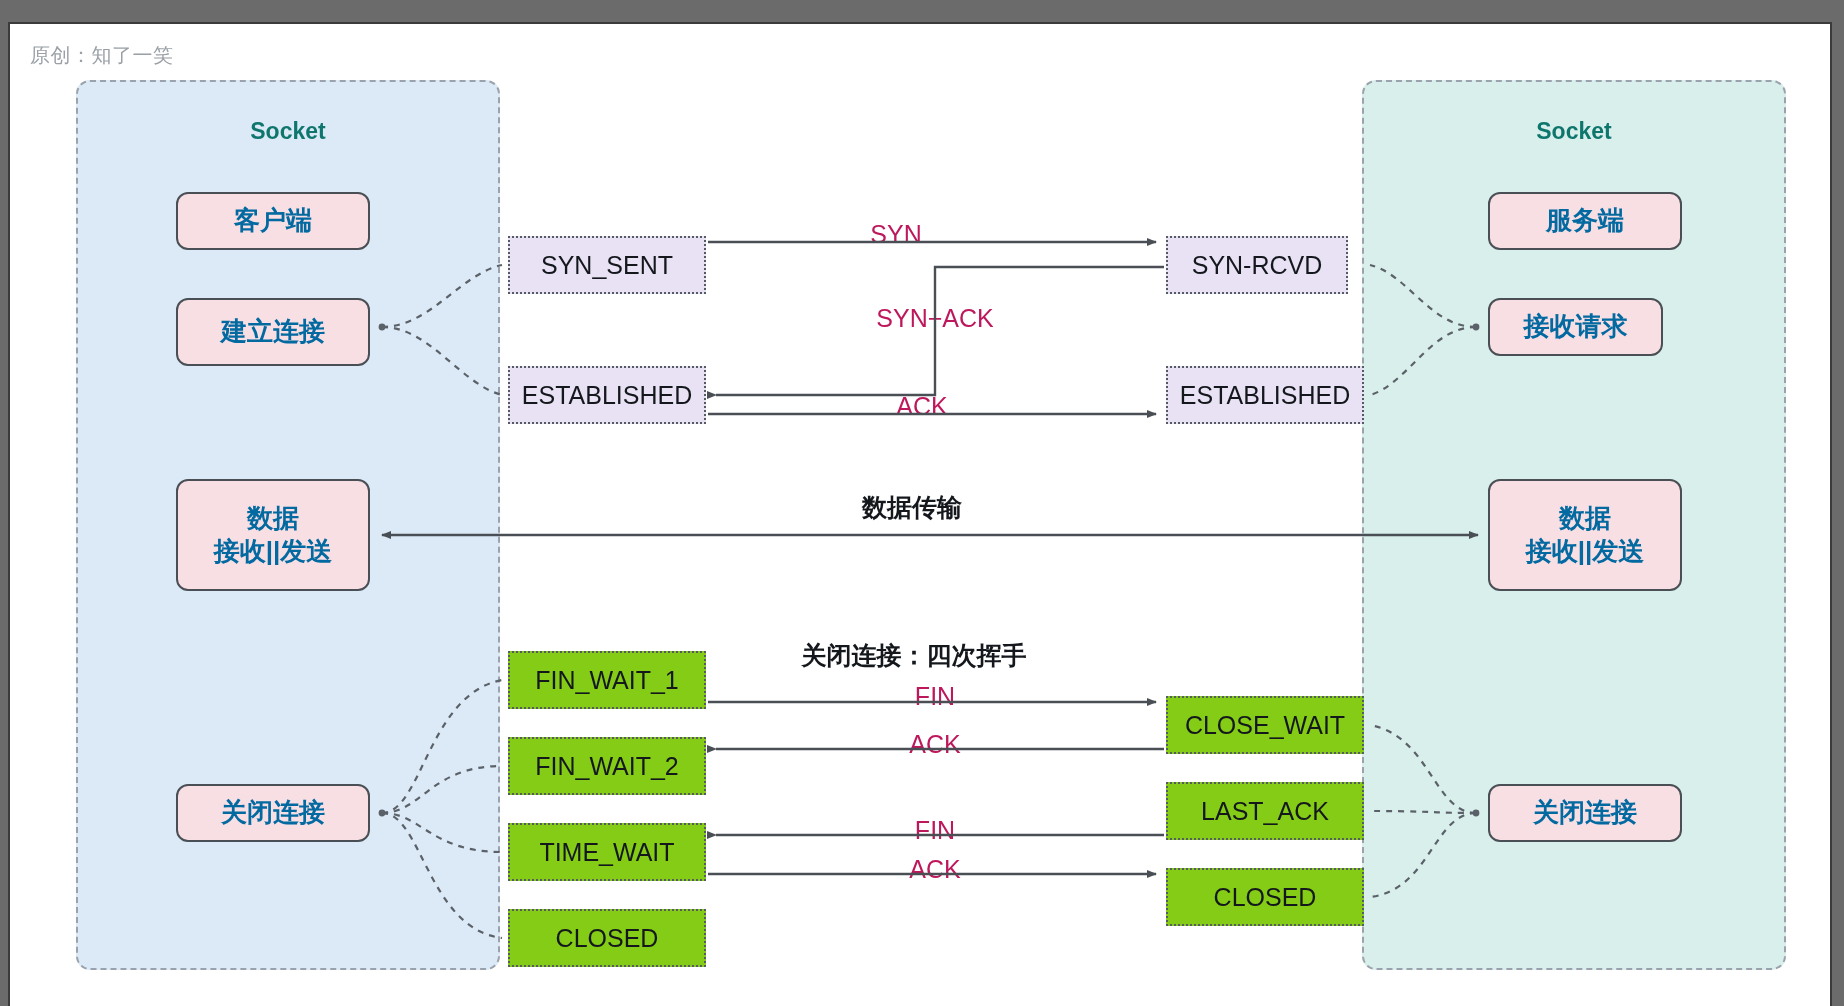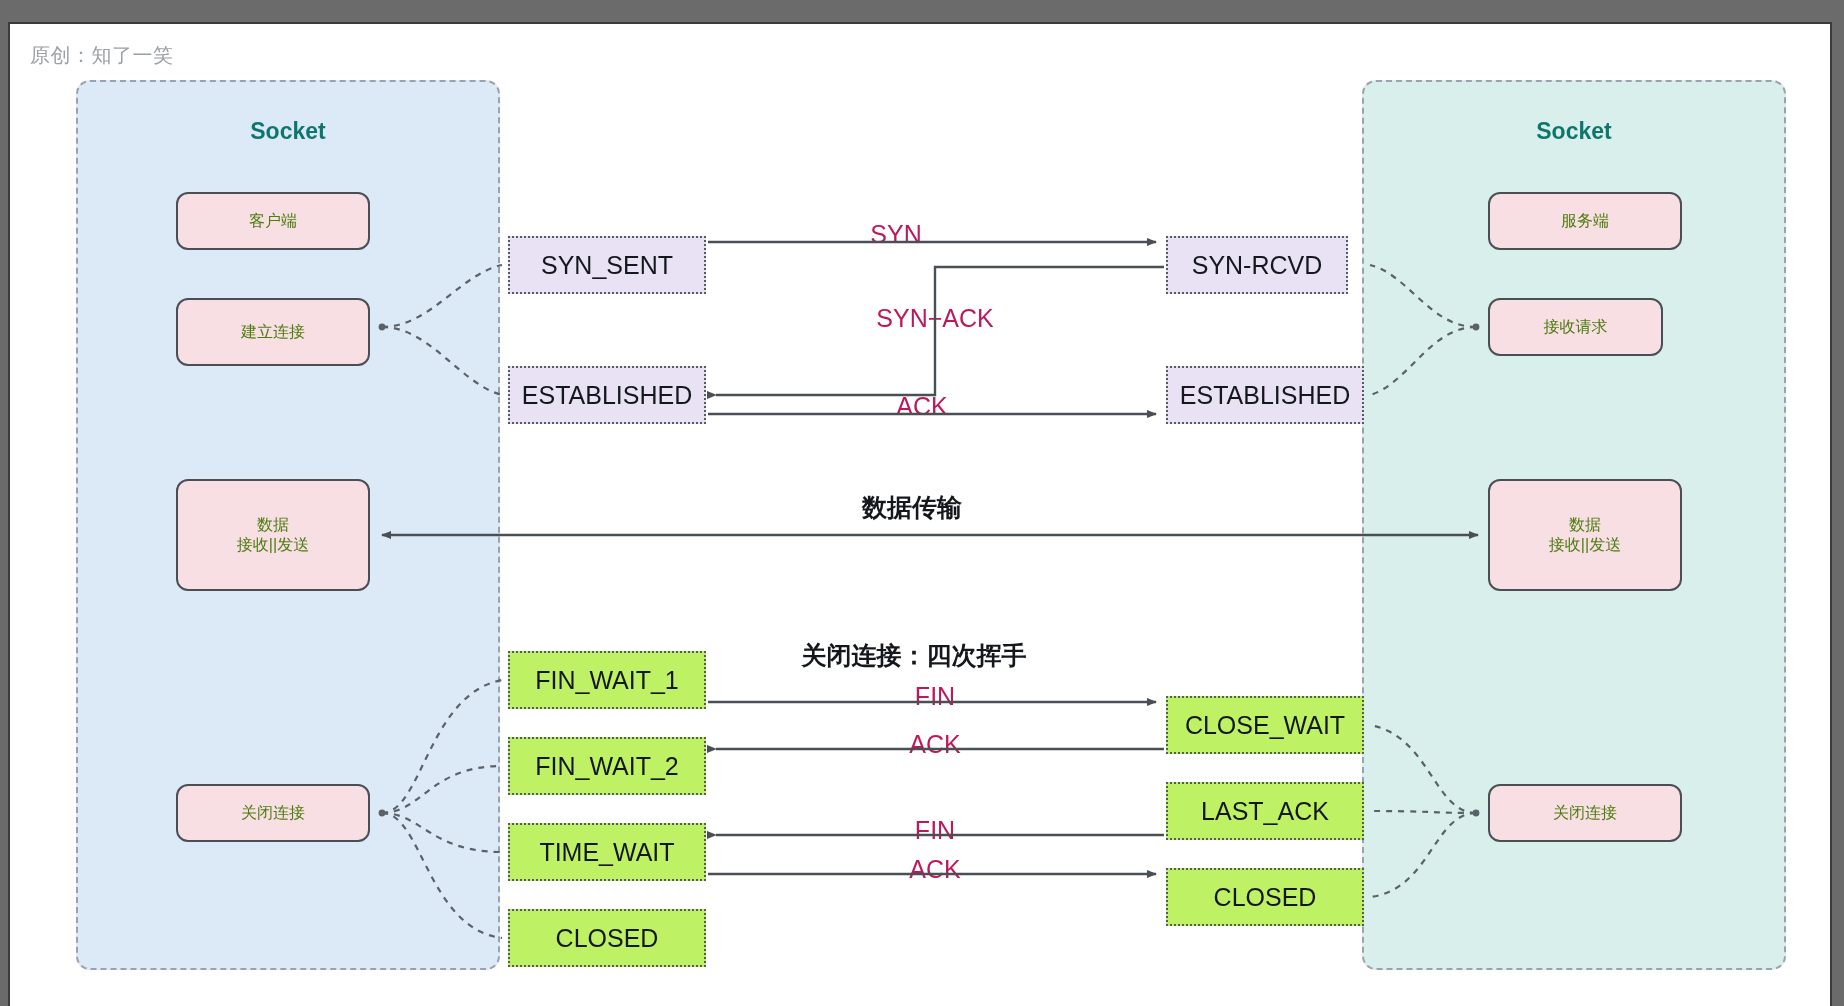--- a/index.html
+++ b/index.html
@@ -49,35 +49,35 @@
 
   
   .rolebox{
     position:absolute;
     background:#f8dfe3;
     border:2px solid #4a4f55;
     border-radius:12px;
     box-sizing:border-box;
     display:flex;align-items:center;justify-content:center;
     text-align:center;
-    font-size:16px;font-weight:normal;color:#4d7c0f;
+    font-size:26px;font-weight:bold;color:#0369a1;
     line-height:1.28;
   }
 
   
   .statebox{
     position:absolute;
     box-sizing:border-box;
     display:flex;align-items:center;justify-content:center;
     font-size:25px;color:#14181c;
     border:2px dotted #555b62;
     white-space:nowrap;
   }
   .statebox.purple{background:#e8e2f4;}
-  .statebox.gray{background:#bef264;}
+  .statebox.gray{background:#84cc16;}
 
   
   .section-title{
     position:absolute;
     font-size:25px;font-weight:bold;color:#14181c;
     white-space:nowrap;text-align:center;
   }
 
   
   .flow-label{

